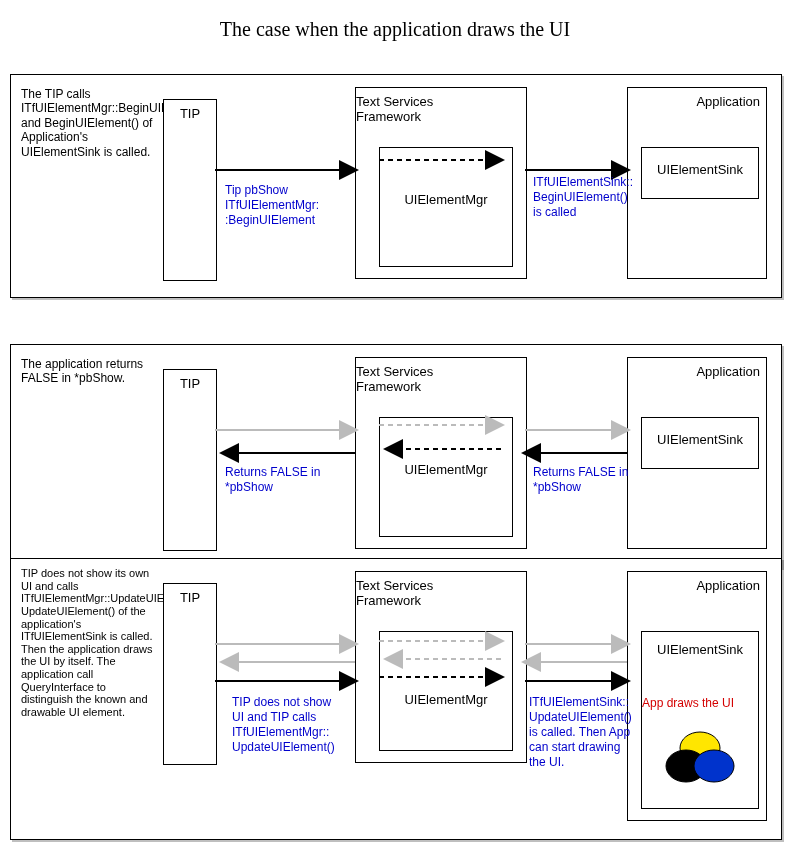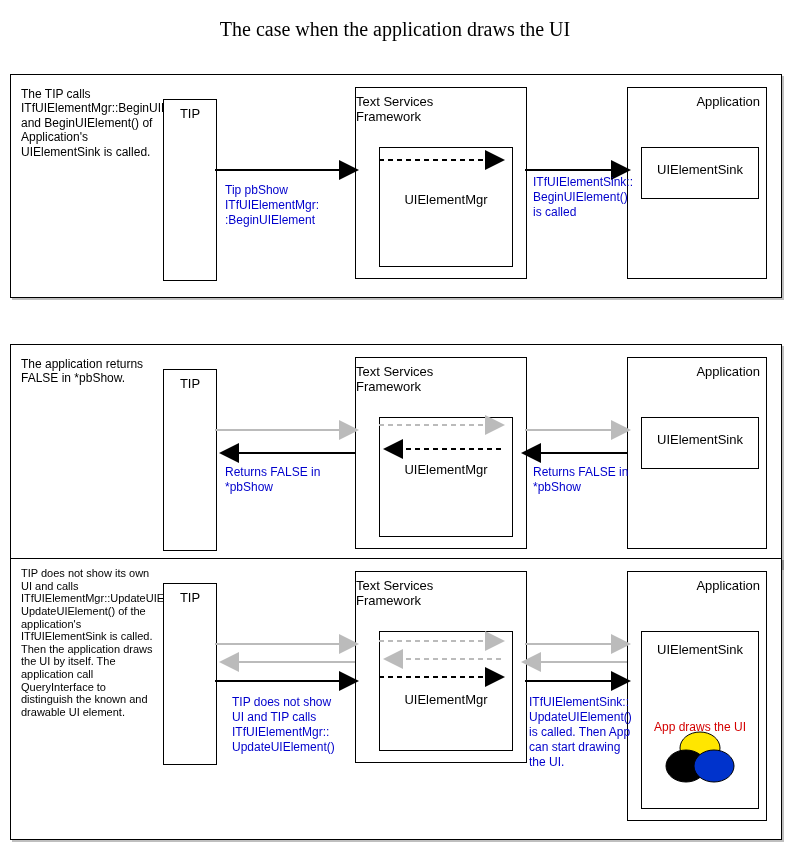--- a/index.html
+++ b/index.html
@@ -177,21 +177,21 @@
     </div>
     <div class="box" style="left:368px; top:72px; width:132px; height:118px;">
       <span class="text" style="left:0; right:0; top:60px; text-align:center; font-size:13px;">UIElementMgr</span>
     </div>
 
     <div class="box" style="left:616px; top:12px; width:138px; height:248px;">
       <span class="lbl" style="text-align:right;">Application</span>
     </div>
     <div class="box" style="left:630px; top:72px; width:116px; height:176px;">
       <span class="text" style="left:0; right:0; top:10px; text-align:center; font-size:13px;">UIElementSink</span>
-      <span class="text red" style="left:0; right:0; top:64px; text-align:center; font-size:12px;margin-top:24px;">App draws the UI</span>
+      <span class="text red" style="left:0; right:0; top:64px; font-size:12px;">App draws the UI</span>
 
       <svg width="116" height="80" style="position:absolute; left:0; top:90px;">
         <ellipse cx="58" cy="26" rx="20" ry="16" fill="#ffe600" stroke="#000" stroke-width="1"></ellipse>
         <ellipse cx="44" cy="44" rx="20" ry="16" fill="#000" stroke="#000" stroke-width="1"></ellipse>
         <ellipse cx="72" cy="44" rx="20" ry="16" fill="#0033cc" stroke="#000" stroke-width="1"></ellipse>
       </svg>
     </div>
 
     <svg class="arrows" width="770" height="280">
       <defs>

